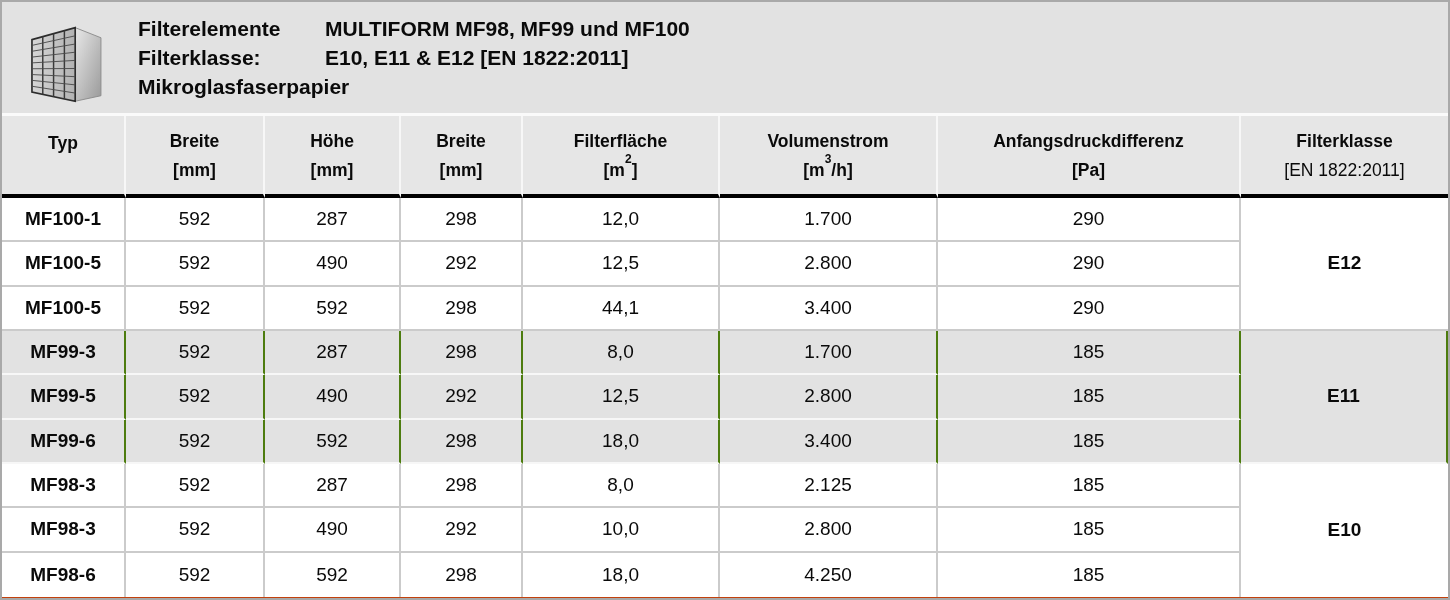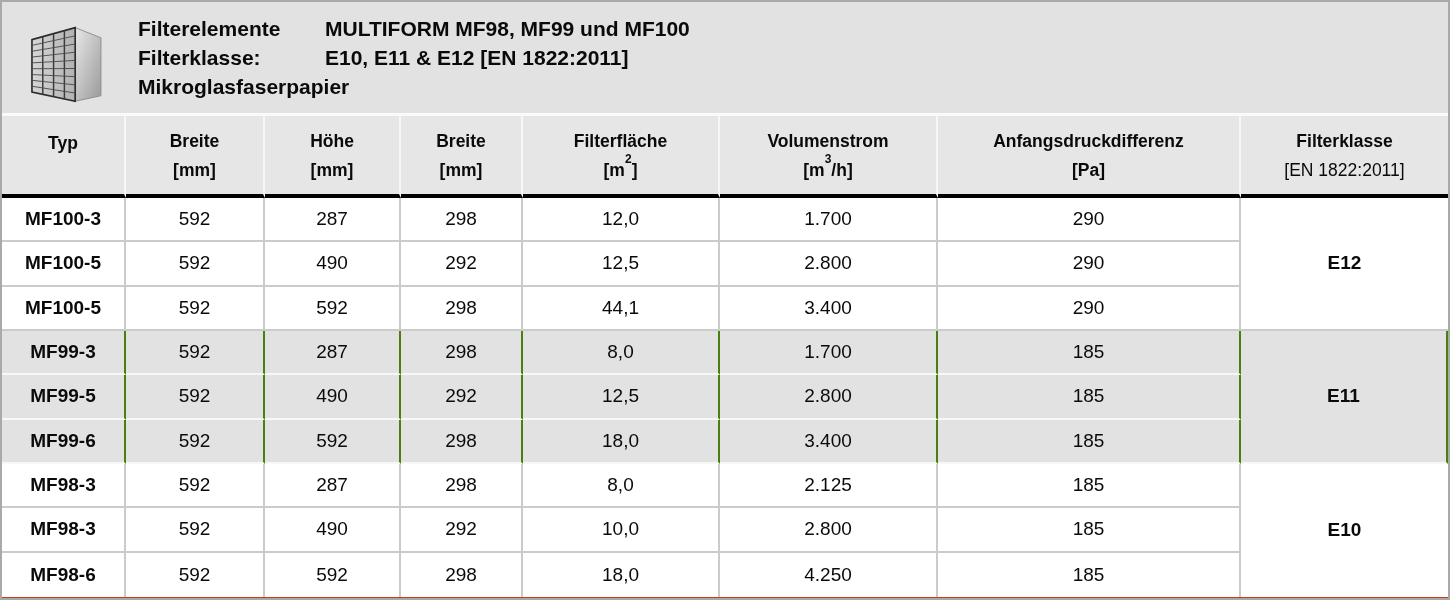--- a/index.html
+++ b/index.html
@@ -175,21 +175,21 @@
         </th>
         <th>
           <div class="h-label">Filterklasse</div>
           <div class="h-unit"><span>[EN 1822:2011]</span><sup class="u-sup"></sup><span></span></div>
         </th>
       </tr>
     </thead>
     <tbody>
 
       <tr class="g-white">
-        <td class="typ-cell">MF100-3</td>
+        <td class="typ-cell">MF100-1</td>
         <td>592</td>
         <td>287</td>
         <td>298</td>
         <td>12,0</td>
         <td>1.700</td>
         <td>290</td>
         <td class="klasse-cell" rowspan="3">E12</td>
       </tr>
       <tr class="g-white">
         <td class="typ-cell">MF100-5</td>

